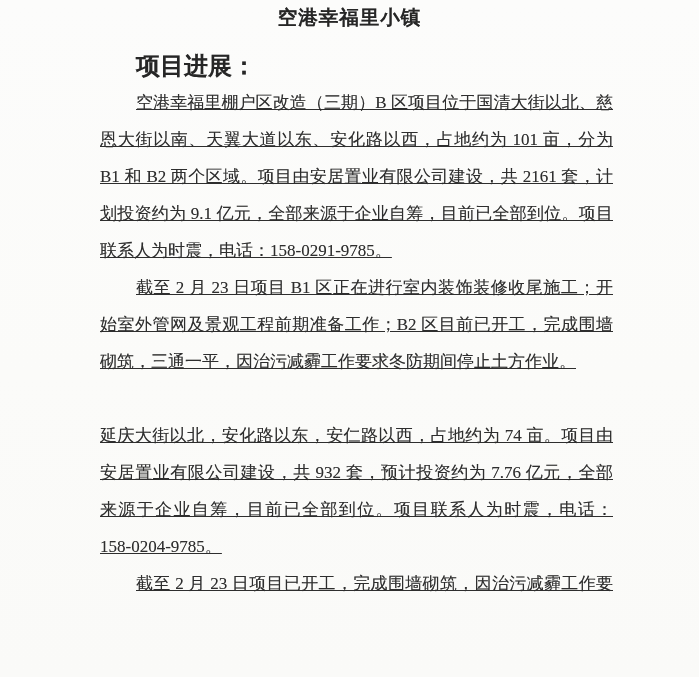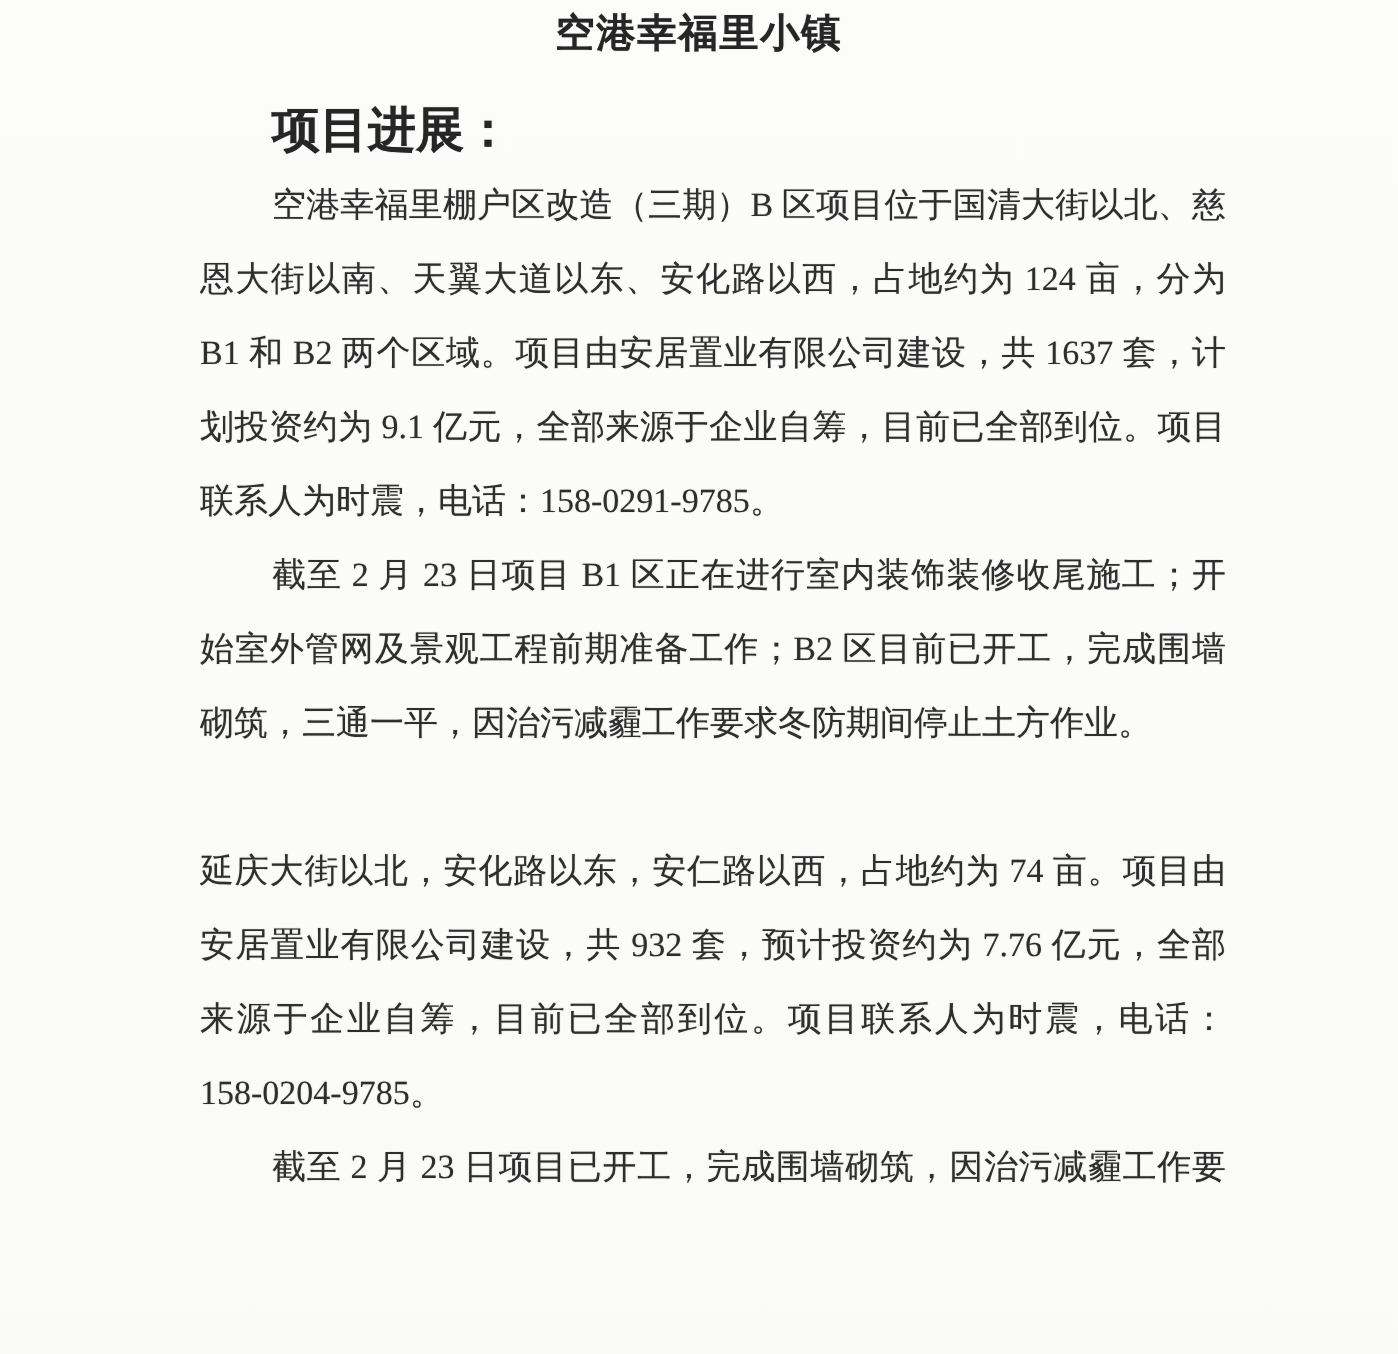--- a/index.html
+++ b/index.html
@@ -52,20 +52,21 @@
     width: 513px;
   }
   .line {
     height: 37px;
     line-height: 37px;
     font-size: 17px;
     overflow: hidden;
     white-space: normal;
     color: #2e2e2e;
     text-shadow: 0 0 0.6px rgba(30,30,30,0.35);
+    text-decoration: underline;
   }
   
   .j {
     text-align: justify;
     text-align-last: justify;
   }
   .j::after {
     content: "";
     display: inline-block;
     width: 100%;
@@ -92,22 +93,22 @@
 
 <div class="doc">
 
   <div class="title">空港幸福里小镇</div>
 
   <div class="heading">项目进展：</div>
 
   <div class="content">
 
     <div class="line j ind">空港幸福里棚户区改造（三期）B 区项目位于国清大街以北、慈</div>
-    <div class="line j">恩大街以南、天翼大道以东、安化路以西，占地约为 124 亩，分为</div>
-    <div class="line j">B1 和 B2 两个区域。项目由安居置业有限公司建设，共 1637 套，计</div>
+    <div class="line j">恩大街以南、天翼大道以东、安化路以西，占地约为 101 亩，分为</div>
+    <div class="line j">B1 和 B2 两个区域。项目由安居置业有限公司建设，共 2161 套，计</div>
     <div class="line j">划投资约为 9.1 亿元，全部来源于企业自筹，目前已全部到位。项目</div>
     <div class="line l">联系人为时震，电话：158-0291-9785。</div>
 
     <div class="line j ind">截至 2 月 23 日项目 B1 区正在进行室内装饰装修收尾施工；开</div>
     <div class="line j">始室外管网及景观工程前期准备工作；B2 区目前已开工，完成围墙</div>
     <div class="line l">砌筑，三通一平，因治污减霾工作要求冬防期间停止土方作业。</div>
 
     <div class="spacer"></div>
 
     <div class="line j">延庆大街以北，安化路以东，安仁路以西，占地约为 74 亩。项目由</div>

